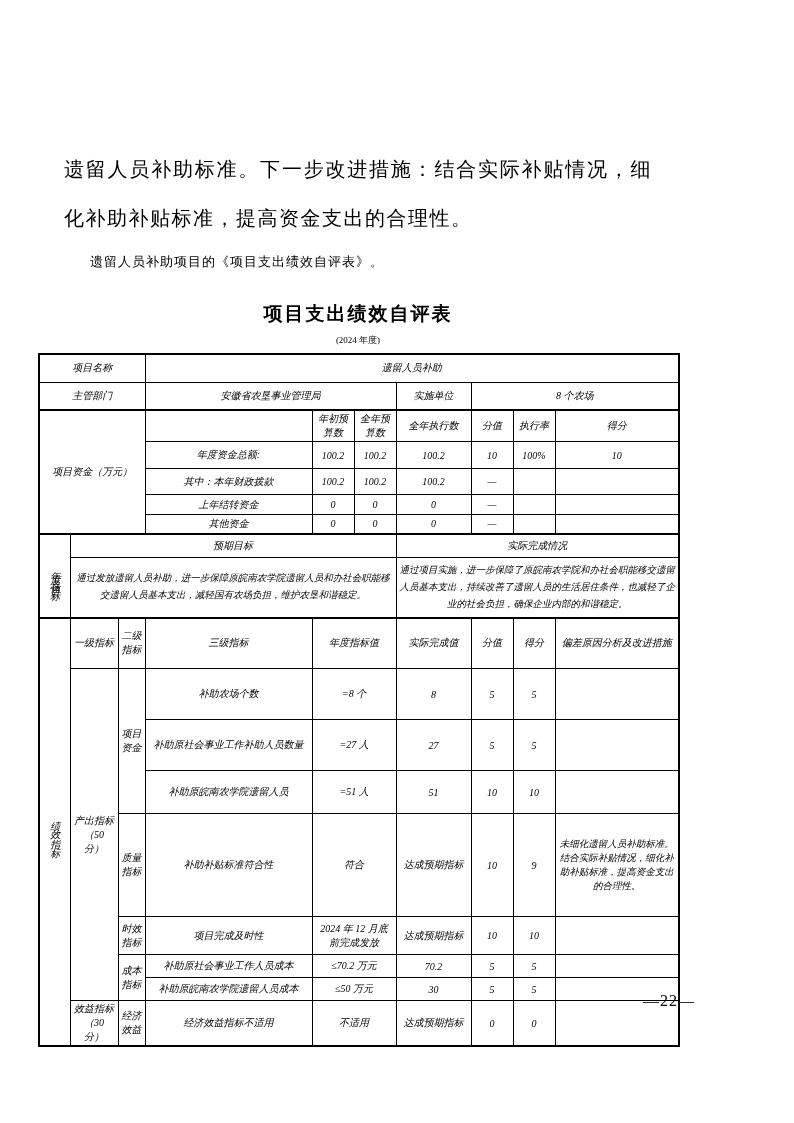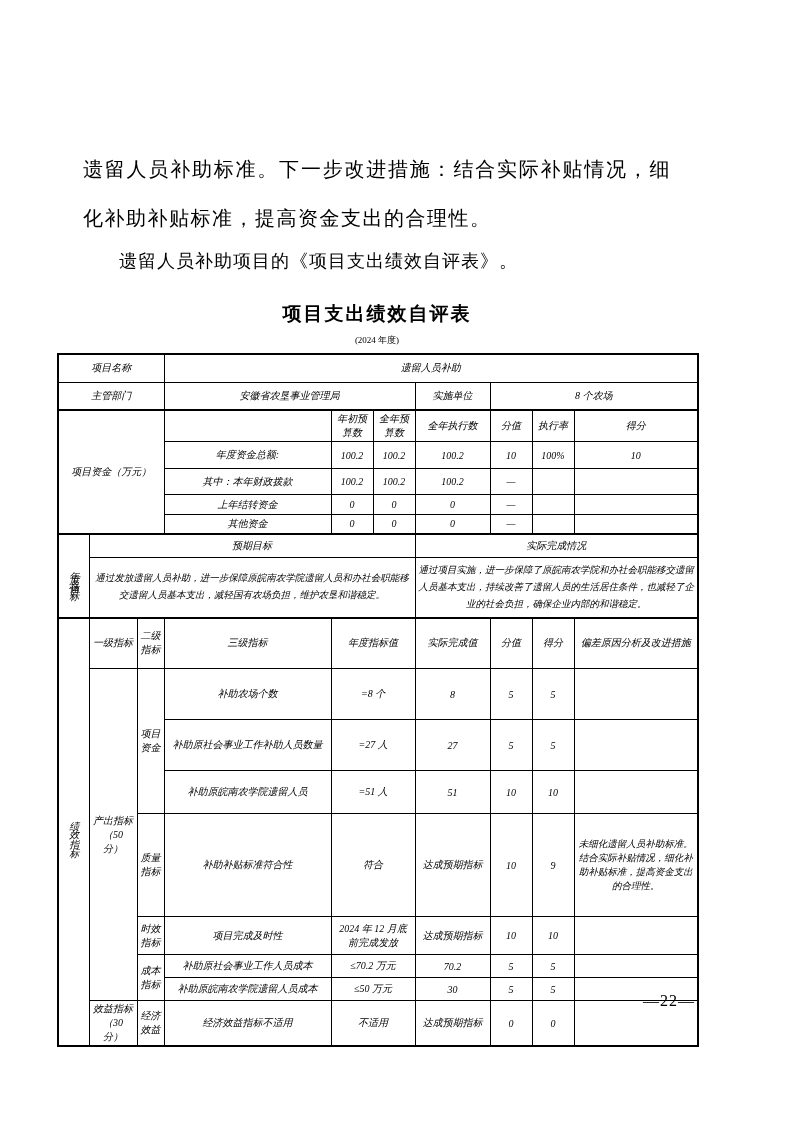--- a/index.html
+++ b/index.html
@@ -1,27 +1,27 @@
 <!DOCTYPE html>
 <html><head>
 <meta charset="utf-8">
 <style>
   html,body{margin:0;padding:0;}
   body{
     width:794px;height:1123px;background:#ffffff;color:#000;
     font-family:"Liberation Serif","DejaVu Serif",serif;
     position:relative;overflow:hidden;
   }
-  .content{padding:145px 77px 0 57px;width:640px;}
+  .content{padding:145px 77px 0 38px;width:640px;}
   .intro-p1{
     font-size:20px;line-height:49px;letter-spacing:1.5px;
     text-align:justify;margin:0 26px;
   }
   .intro-p2{
-    font-size:18px;line-height:33px;letter-spacing:1px;
+    font-size:13px;line-height:33px;letter-spacing:1px;
     margin:2px 26px 0 26px;text-indent:2em;
   }
   .doc-title{
     text-align:center;font-family:"Liberation Sans","DejaVu Sans",sans-serif;
     font-weight:bold;font-size:19px;letter-spacing:2px;margin-top:23px;
   }
   .doc-subtitle{text-align:center;font-size:9px;margin-top:7px;}
   table.eval{
     width:640px;margin:6px auto 0 auto;border-collapse:collapse;
     table-layout:fixed;border:2px solid #000;font-size:10px;font-style:italic;

